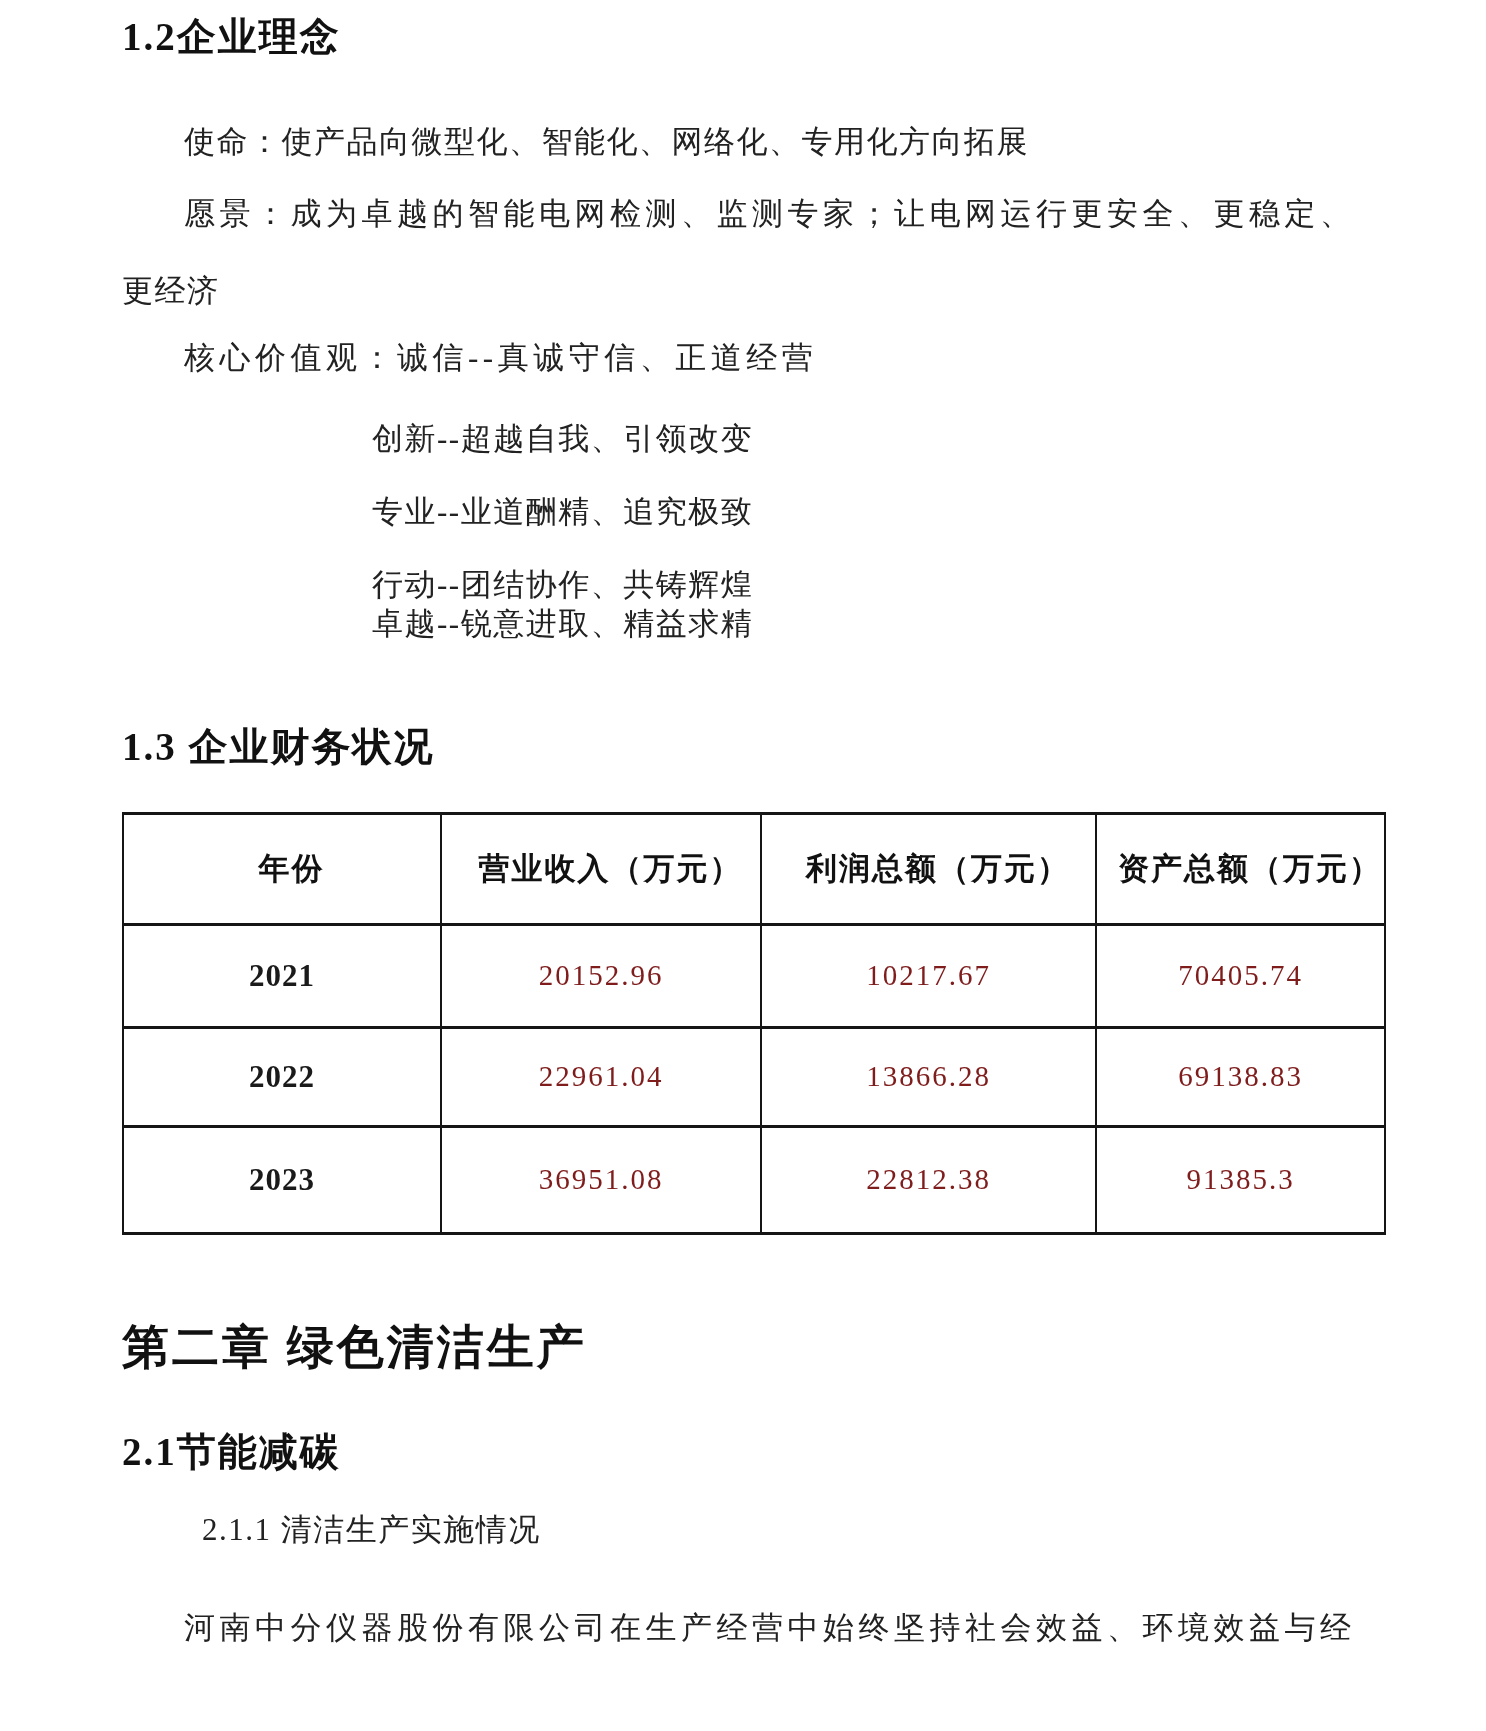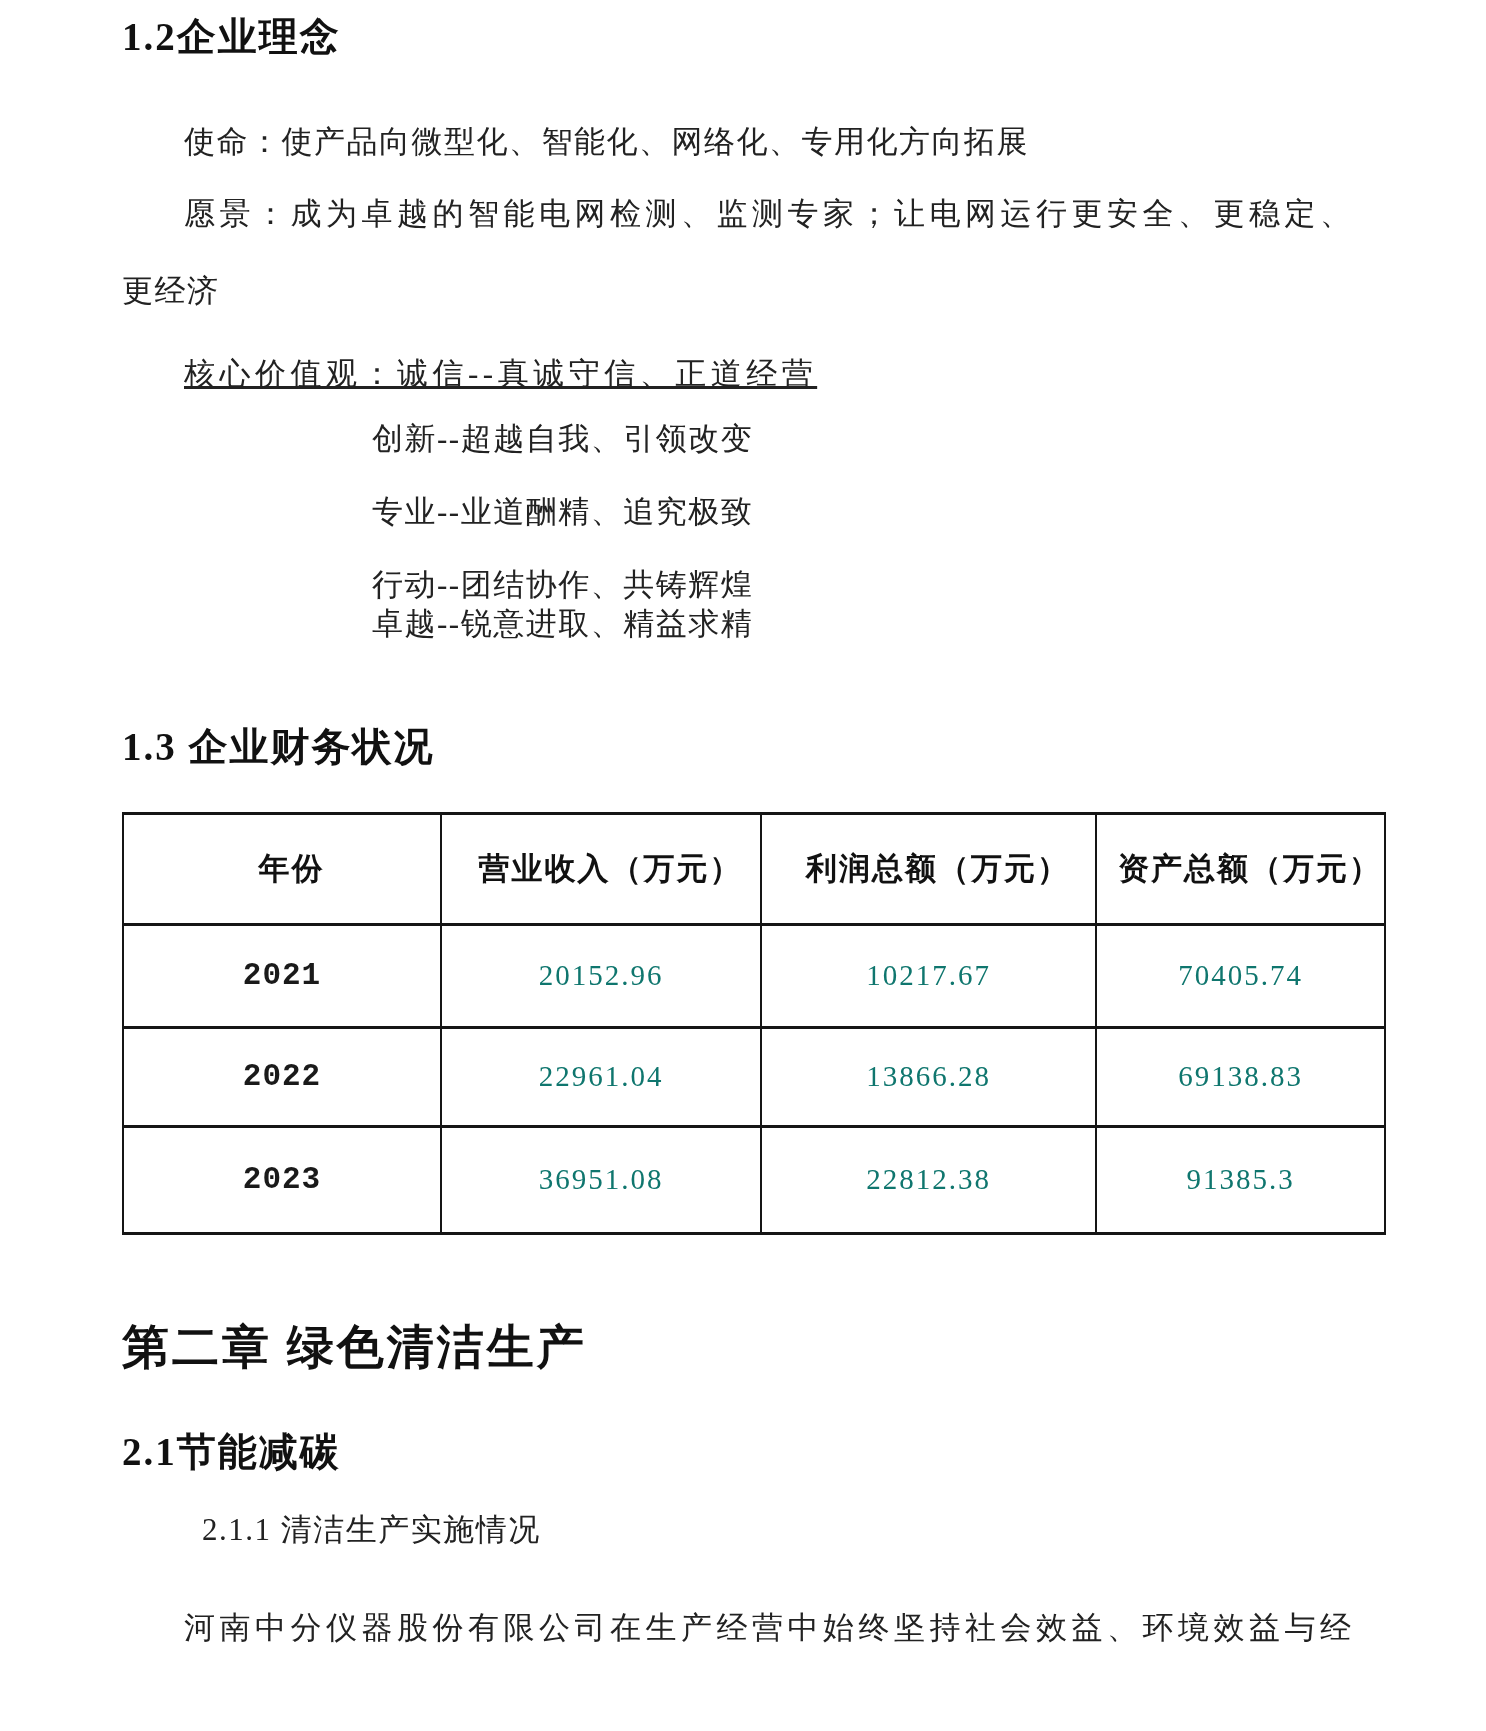--- a/index.html
+++ b/index.html
@@ -39,21 +39,21 @@
     color: #222222;
     text-align: center;
   }
   .wide { letter-spacing: 4.5px; }
 
   
   .pos-h12        { top: 15px;   left: 122px; }
   .pos-mission    { top: 124px;  left: 184px; }
   .pos-vision1    { top: 196px;  left: 184px; }
   .pos-vision2    { top: 273px;  left: 122px; }
-  .pos-values0    { top: 356px;  left: 184px; text-decoration: underline; }
+  .pos-values0    { top: 340px;  left: 184px; }
   .pos-values1    { top: 421px;  left: 372px; }
   .pos-values2    { top: 494px;  left: 372px; }
   .pos-values3    { top: 567px;  left: 372px; }
   .pos-values4    { top: 606px;  left: 372px; }
   .pos-h13        { top: 725px;  left: 122px; }
   .pos-table      { top: 812px;  left: 122px; }
   .pos-chapter2   { top: 1320px; left: 122px; }
   .pos-h21        { top: 1430px; left: 122px; }
   .pos-h211       { top: 1512px; left: 202px; }
   .pos-para1      { top: 1610px; left: 184px; }
@@ -78,30 +78,30 @@
   table.fin { border: 2px solid #151515; }
   table.fin th {
     font-size: 31px;
     font-weight: bold;
     letter-spacing: 2px;
     color: #111111;
     height: 108px;
     padding-left: 19px;
   }
   td.year-cell {
-    font-family: Liberation Mono, monospace;
+    font-family: Liberation Serif, serif;
     font-weight: 600;
     font-size: 31px;
     letter-spacing: 1px;
   }
   td.num-cell {
     font-family: "Liberation Serif", "DejaVu Serif", serif;
     font-size: 29px;
     letter-spacing: 2px;
-    color: #0f766e;
+    color: #7f1d1d;
   }
   tr.r1 td { height: 100px; }
   tr.r2 td { height: 96px; }
   tr.r3 td { height: 104px; }
 </style>
 </head>
 <body>
 
 <div class="page">
 

